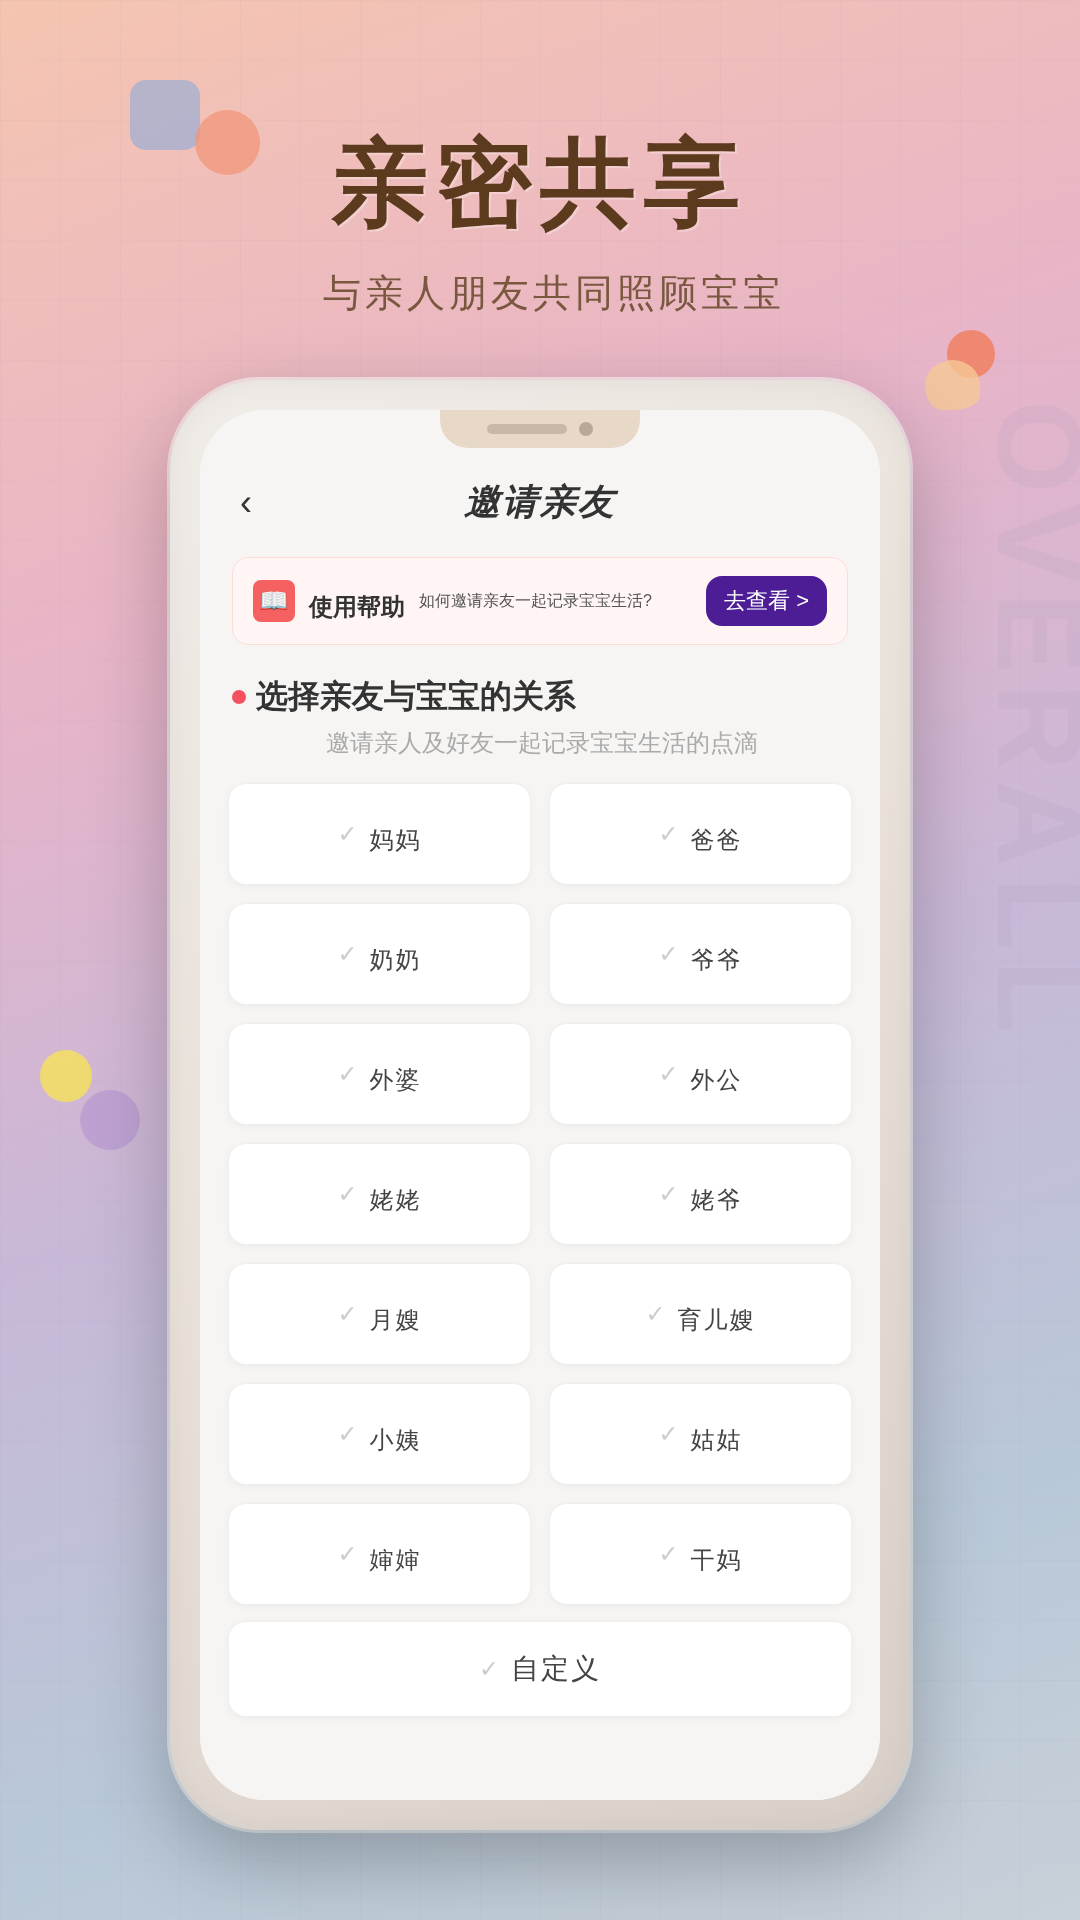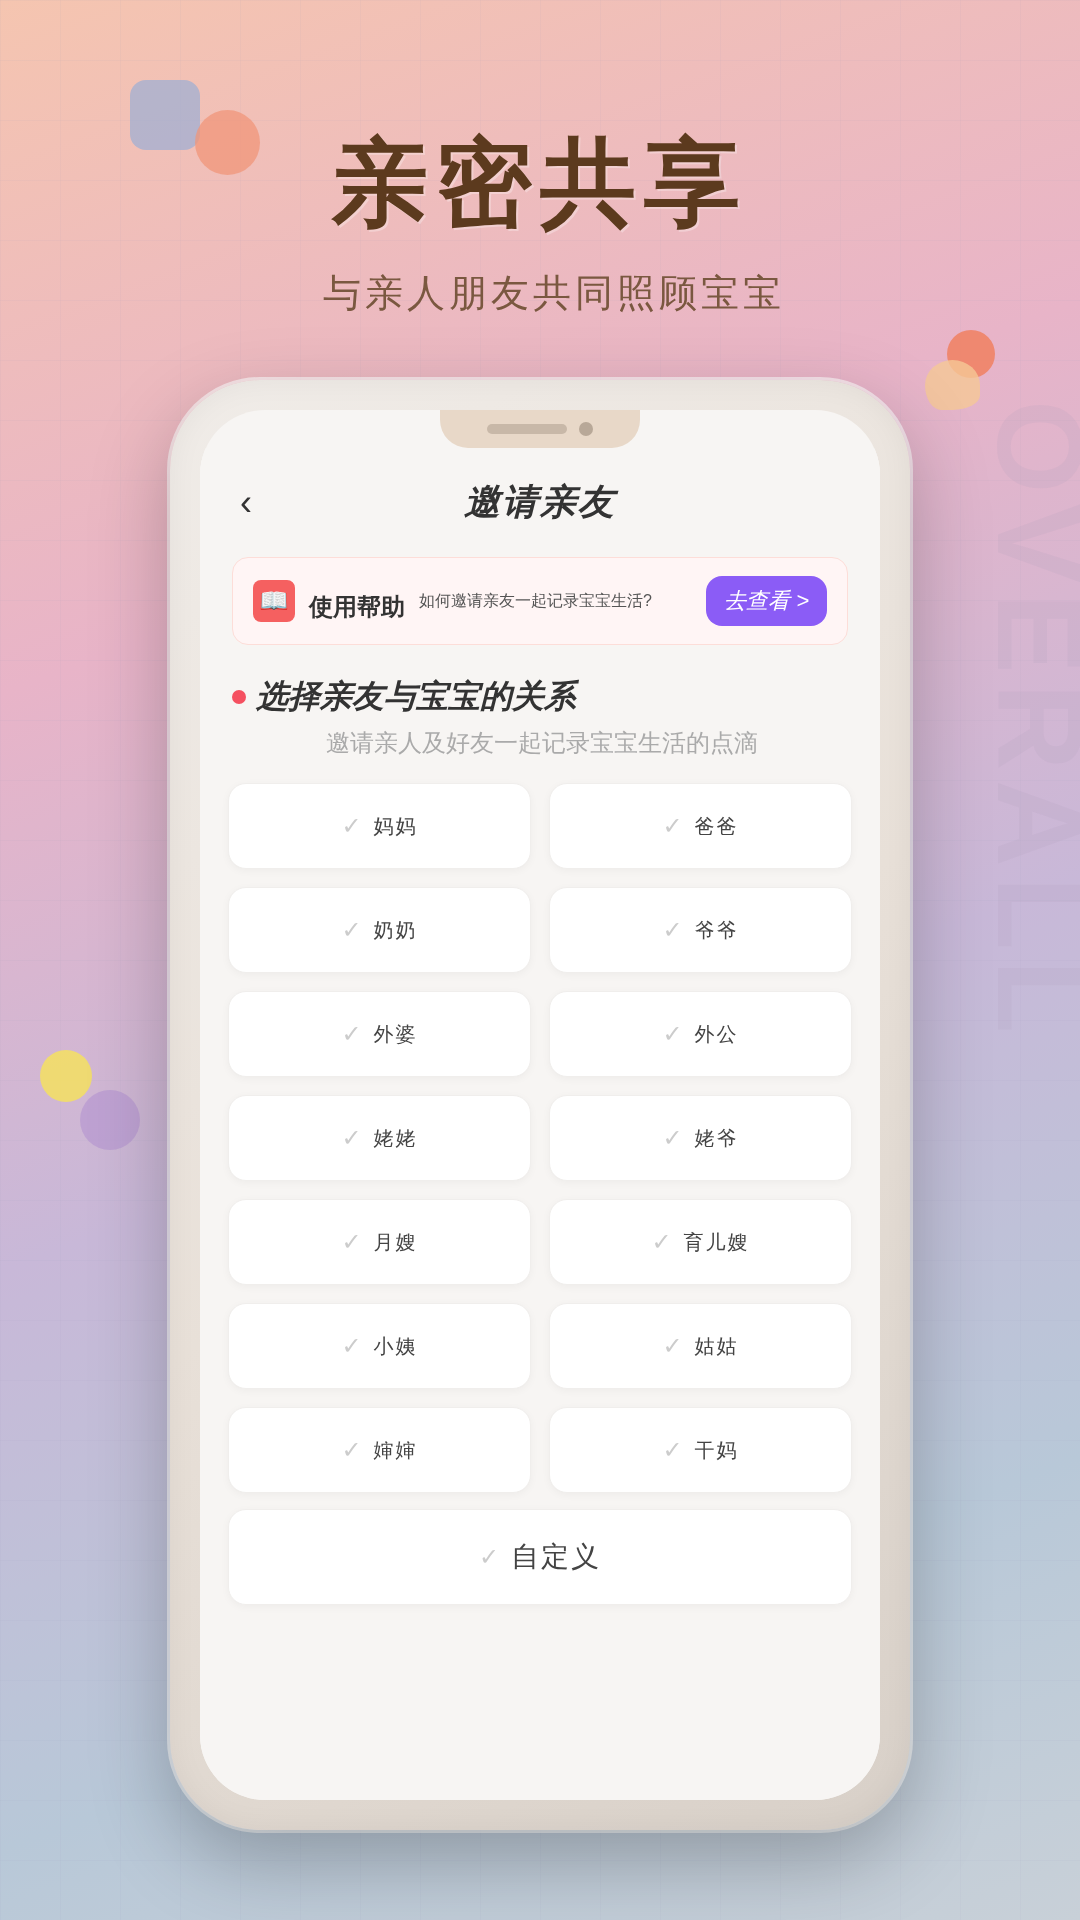--- a/index.html
+++ b/index.html
@@ -286,44 +286,42 @@
       margin-top: 12px;
     }
 
     .help-text {
       font-size: 16px;
       color: #555;
       flex: 1;
     }
 
     .help-btn {
-      background: #8b5cf6;
+      background: #4c1d95;
       color: white;
       border-radius: 16px;
       padding: 10px 18px;
       font-size: 22px;
       white-space: nowrap;
       cursor: pointer;
       flex-shrink: 0;
-      font-style: italic;
     }
 
     
     .section-header {
       padding: 10px 32px 8px;
     }
 
     .section-title {
       font-size: 32px;
       font-weight: 700;
       color: #333;
       display: flex;
       align-items: center;
       gap: 10px;
-      font-style: italic;
     }
 
     .title-dot {
       width: 14px;
       height: 14px;
       background: #f55060;
       border-radius: 50%;
       display: inline-block;
     }
 
@@ -355,23 +353,24 @@
       cursor: pointer;
       border: 1.5px solid #f0eeec;
     }
 
     .relation-check {
       font-size: 24px;
       color: #ccc;
     }
 
     .relation-name {
-      font-size: 20px;
+      font-size: 24px;
       color: #444;
       letter-spacing: 2px;
+      margin-top: 12px;
     }
 
     
     .custom-item {
       background: white;
       border-radius: 18px;
       padding: 28px 20px;
       display: flex;
       align-items: center;
       justify-content: center;

